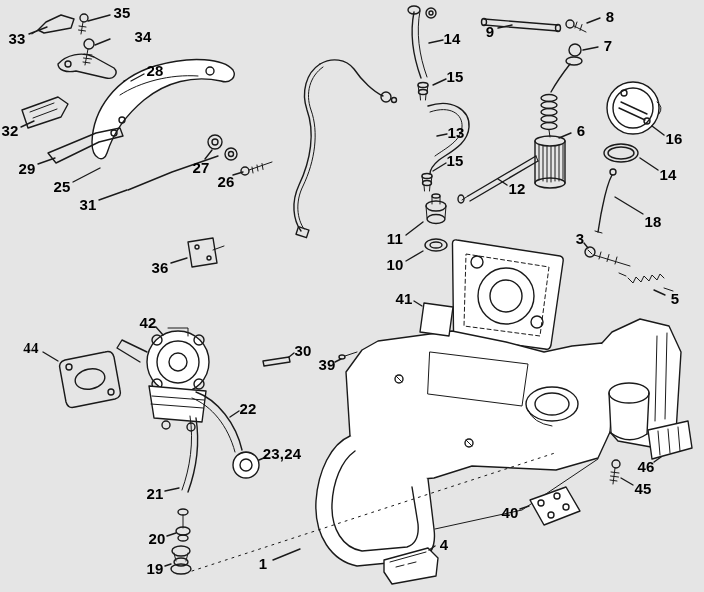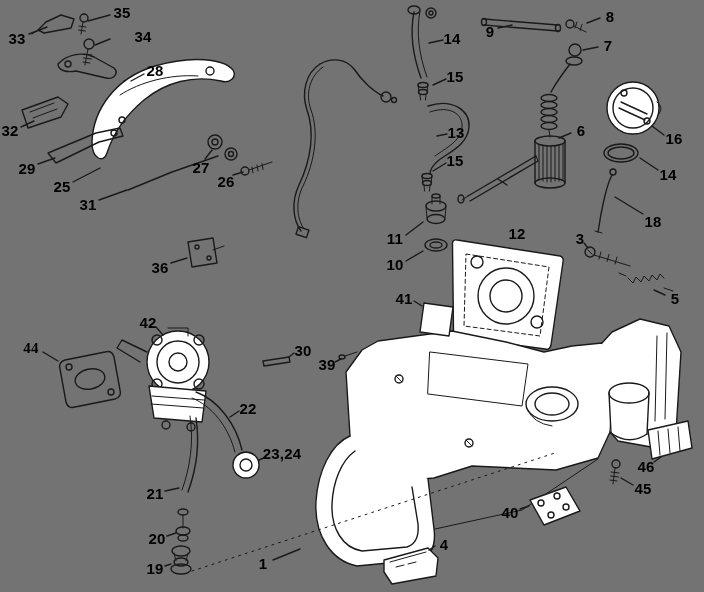--- a/index.html
+++ b/index.html
@@ -1,18 +1,18 @@
 <!DOCTYPE html>
 <html><head>
 <meta charset="utf-8">
 <style>
   :root { --line:#1a1a1a; }
   html,body { margin:0; padding:0; background:#ffffff; }
   #stage {
-    position:relative; width:704px; height:592px; background:#737373;
+    position:relative; width:704px; height:592px; background:#e5e5e5;
     overflow:hidden; font-family:"Liberation Sans", sans-serif;
   }
   #artwork { position:absolute; left:0; top:0; width:704px; height:592px; }
   .art path, .art circle, .art ellipse, .art rect, .art line, .art polyline {
     stroke: var(--line); fill:none; stroke-width:1.4;
     stroke-linecap:round; stroke-linejoin:round;
   }
   .art .fw { fill:#ffffff; }
   .art .thin { stroke-width:1; }
   #callout-layer { position:absolute; left:0; top:0; width:704px; height:592px; pointer-events:none; }
@@ -357,21 +357,21 @@
       <div class="callout" style="left: 452px; top: 38px; color: rgb(0, 0, 0);">14</div>
       <div class="callout" style="left: 490px; top: 31px; color: rgb(0, 0, 0);">9</div>
       <div class="callout" style="left: 610px; top: 16px; color: rgb(0, 0, 0);">8</div>
       <div class="callout" style="left: 608px; top: 45px; color: rgb(0, 0, 0);">7</div>
       <div class="callout" style="left: 455px; top: 76px; color: rgb(0, 0, 0);">15</div>
       <div class="callout" style="left: 456px; top: 132px; color: rgb(0, 0, 0);">13</div>
       <div class="callout" style="left: 455px; top: 160px; color: rgb(0, 0, 0);">15</div>
       <div class="callout" style="left: 581px; top: 130px; color: rgb(0, 0, 0);">6</div>
       <div class="callout" style="left: 674px; top: 138px; color: rgb(0, 0, 0);">16</div>
       <div class="callout" style="left: 668px; top: 174px; color: rgb(0, 0, 0);">14</div>
-      <div class="callout" style="left: 517px; top: 188px; color: rgb(0, 0, 0); margin-top: 45px;">12</div>
+      <div class="callout" style="left: 517px; top: 188px; color: rgb(0, 0, 0);">12</div>
       <div class="callout" style="left: 653px; top: 221px; color: rgb(0, 0, 0);">18</div>
       <div class="callout" style="left: 395px; top: 238px; color: rgb(0, 0, 0);">11</div>
       <div class="callout" style="left: 580px; top: 238px; color: rgb(0, 0, 0);">3</div>
       <div class="callout" style="left: 395px; top: 264px; color: rgb(0, 0, 0);">10</div>
       <div class="callout" style="left: 675px; top: 298px; color: rgb(0, 0, 0);">5</div>
       <div class="callout" style="left: 404px; top: 298px; color: rgb(0, 0, 0);">41</div>
       <div class="callout" style="left: 148px; top: 322px; color: rgb(0, 0, 0);">42</div>
       <div class="callout" style="left: 31px; top: 348px; color: rgb(0, 0, 0); font-family: Liberation Serif, serif;">44</div>
       <div class="callout" style="left: 303px; top: 350px; color: rgb(0, 0, 0);">30</div>
       <div class="callout" style="left: 327px; top: 364px; color: rgb(0, 0, 0);">39</div>

